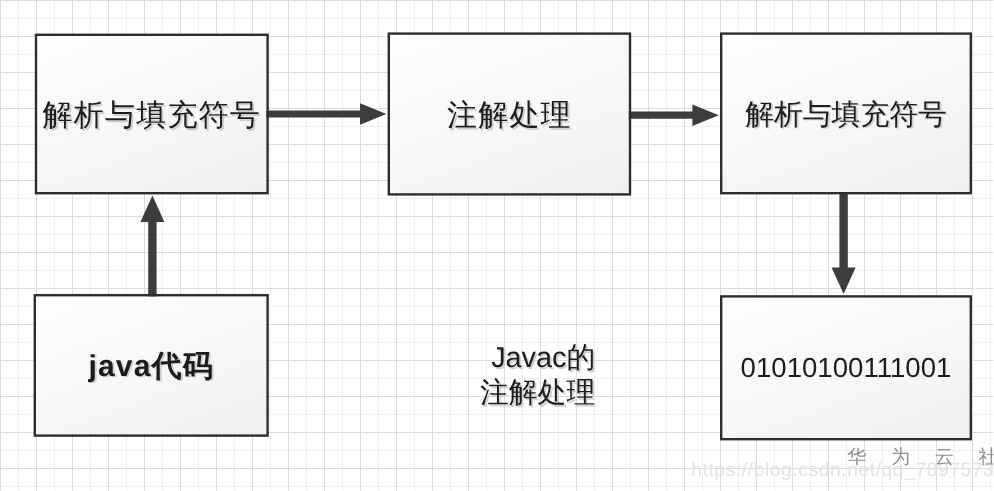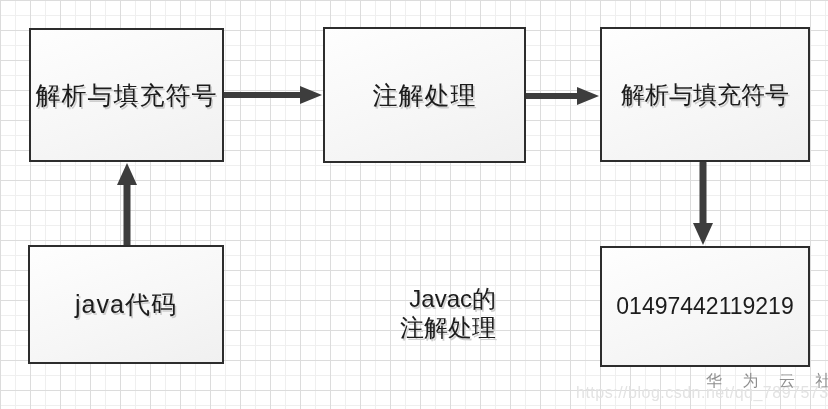--- a/index.html
+++ b/index.html
@@ -32,21 +32,21 @@
     text-align: center;
     color: #1c1c1c;
     font-size: 25px;
     letter-spacing: 1px;
     text-shadow: 1.5px 1.5px 0 #cfcfcf;
     white-space: nowrap;
   }
   #box-parse      { left: 29px;  top: 28px;  width: 195px; height: 134px; }
   #box-annotation { left: 323px; top: 27px;  width: 203px; height: 136px; }
   #box-bytecode   { left: 600px; top: 27px;  width: 210px; height: 135px; font-size: 24px; letter-spacing: 0; }
-  #box-java       { left: 28px;  top: 245px; width: 196px; height: 119px; }
+  #box-java       { left: 28px;  top: 245px; width: 196px; height: 119px; font-weight: bold; }
   #box-binary     { left: 600px; top: 246px; width: 210px; height: 121px; font-size: 23px; letter-spacing: 0; text-shadow: none; }
 
   #arrow-layer {
     position: absolute;
     left: 0; top: 0;
     width: 828px; height: 409px;
     pointer-events: none;
   }
 
   #caption {
@@ -109,21 +109,21 @@
   </svg>
 
   <div class="node" id="box-parse">解析与填充符号</div>
 
   <div class="node" id="box-annotation">注解处理</div>
 
   <div class="node" id="box-bytecode">解析与填充符号</div>
 
   <div class="node" id="box-java">java代码</div>
 
-  <div class="node" id="box-binary">01497442119219</div>
+  <div class="node" id="box-binary">01010100111001</div>
 
   <div id="caption">
     <div>Javac的</div>
     <div>注解处理</div>
   </div>
 
   <div id="watermark-url">https://blog.csdn.net/qq_78975731</div>
 
   <div id="watermark-community">华 为 云 社 区</div>
 

